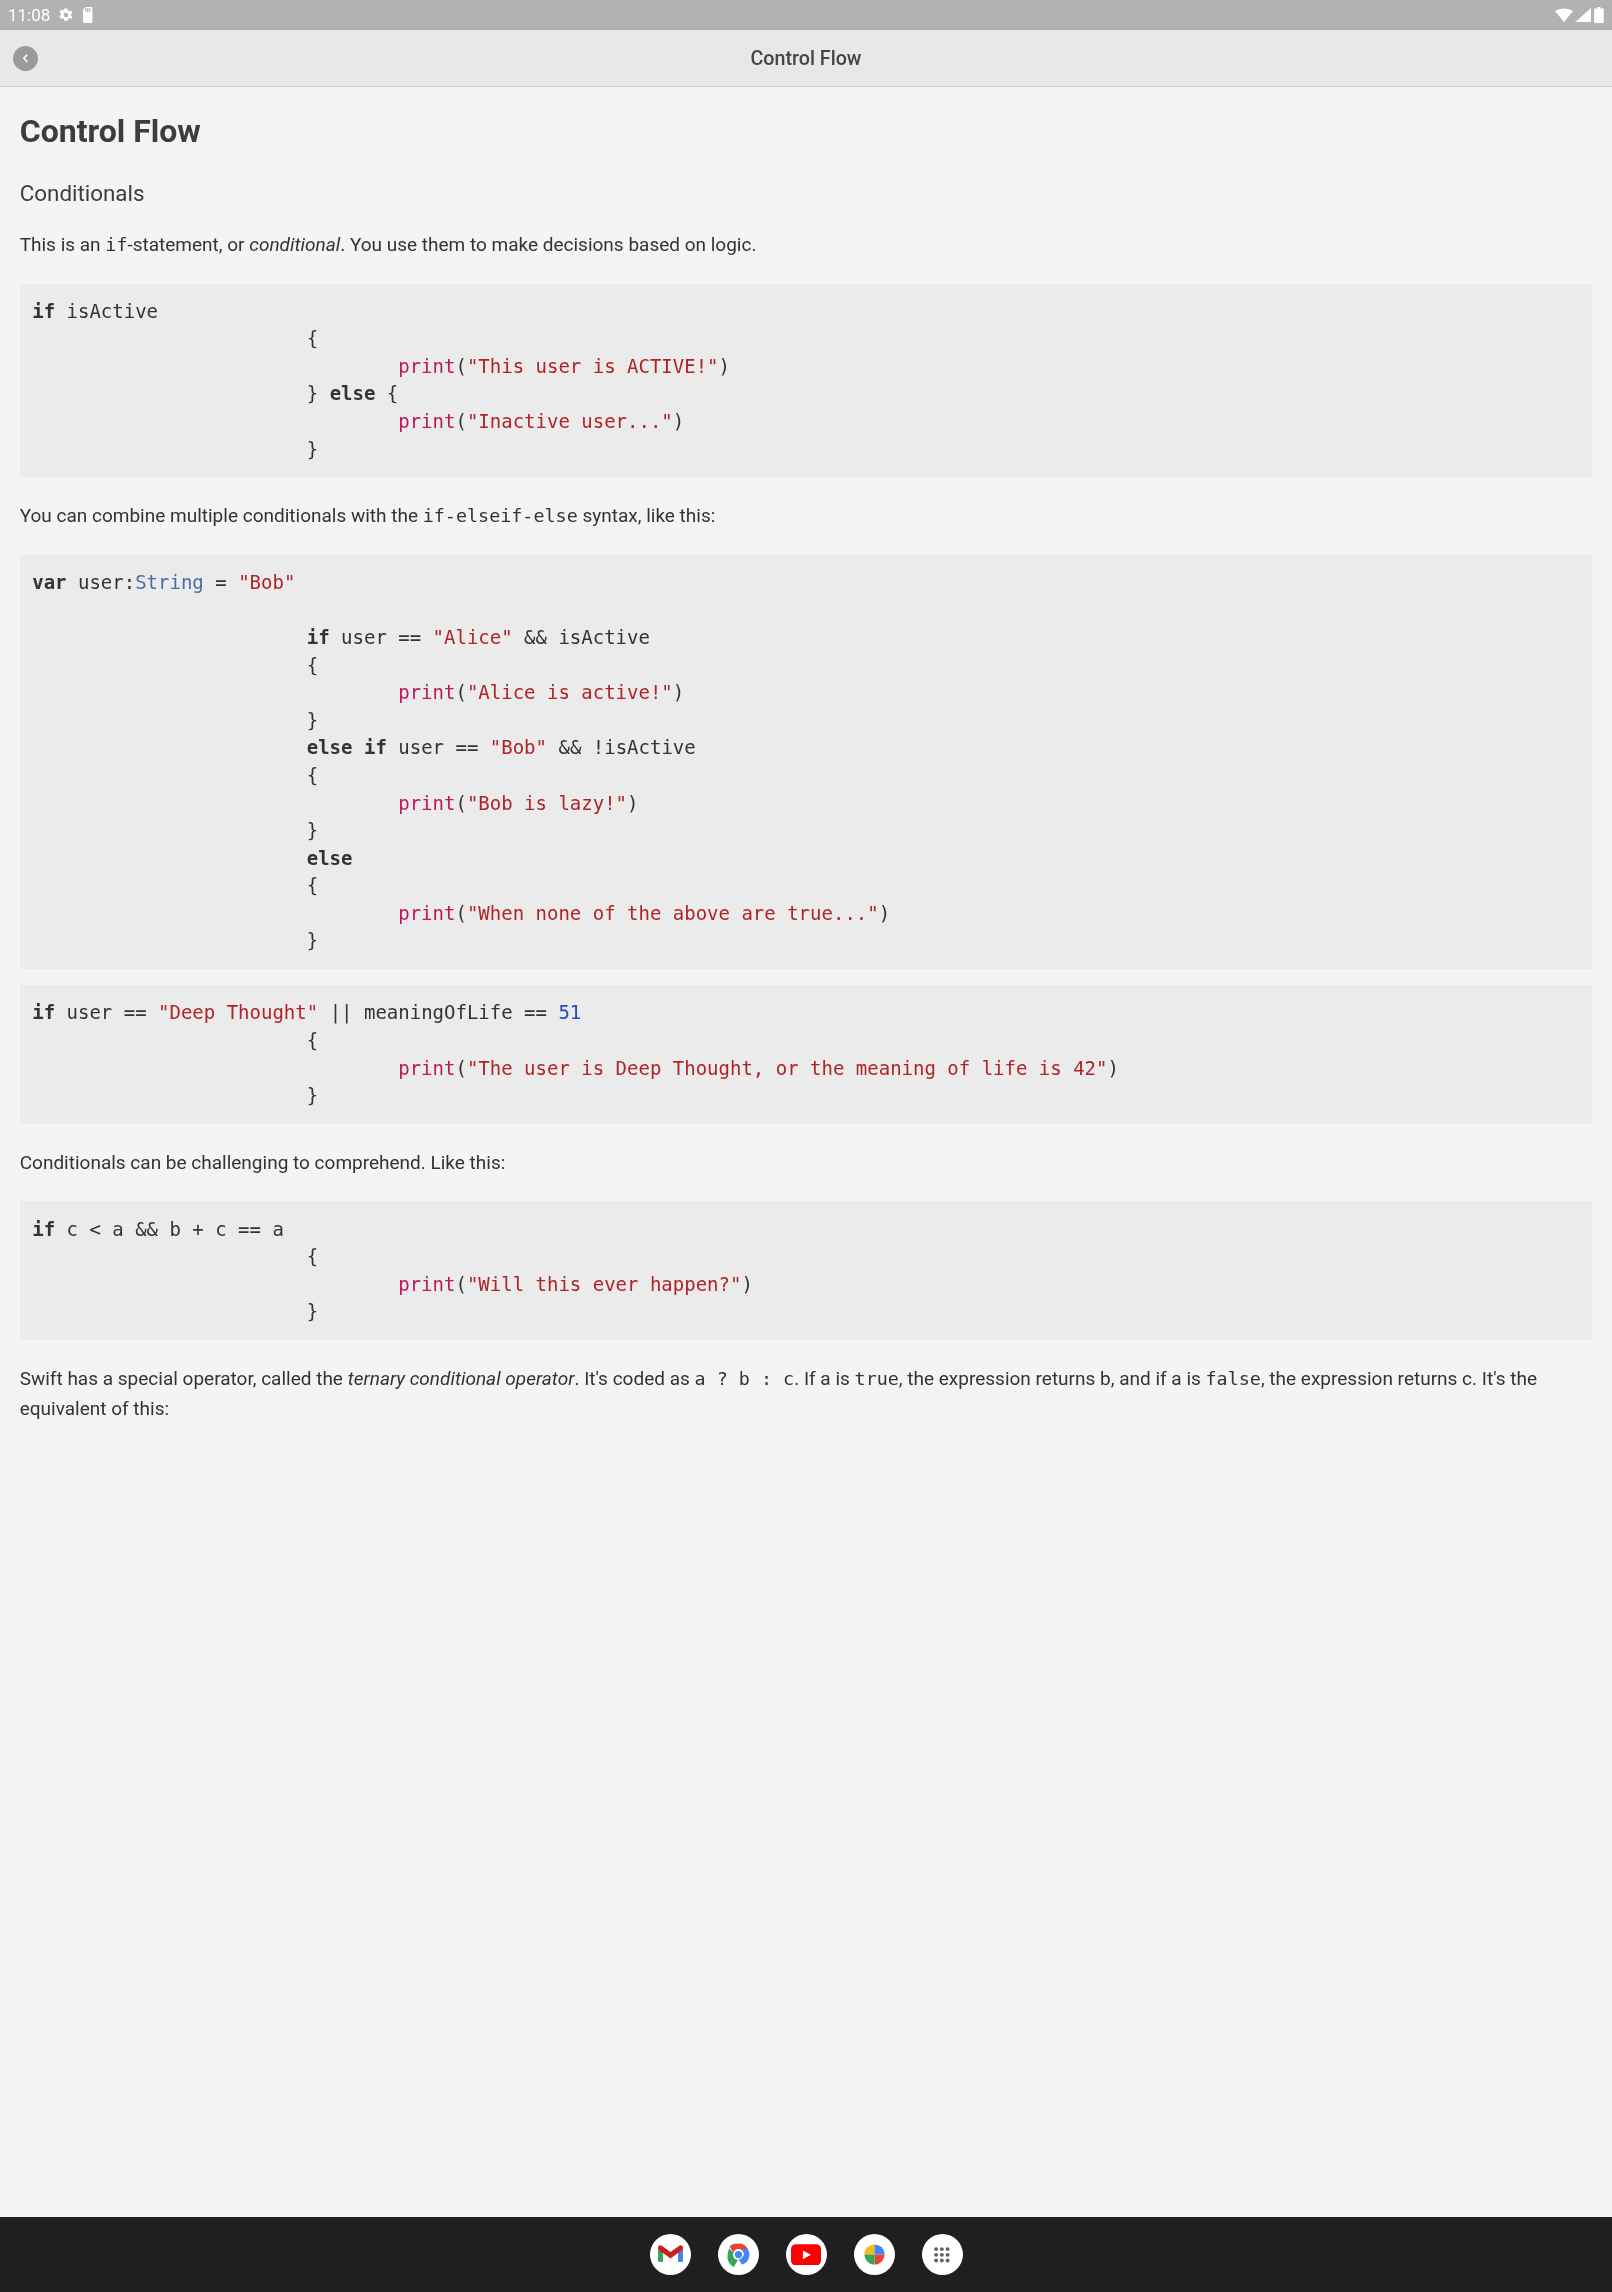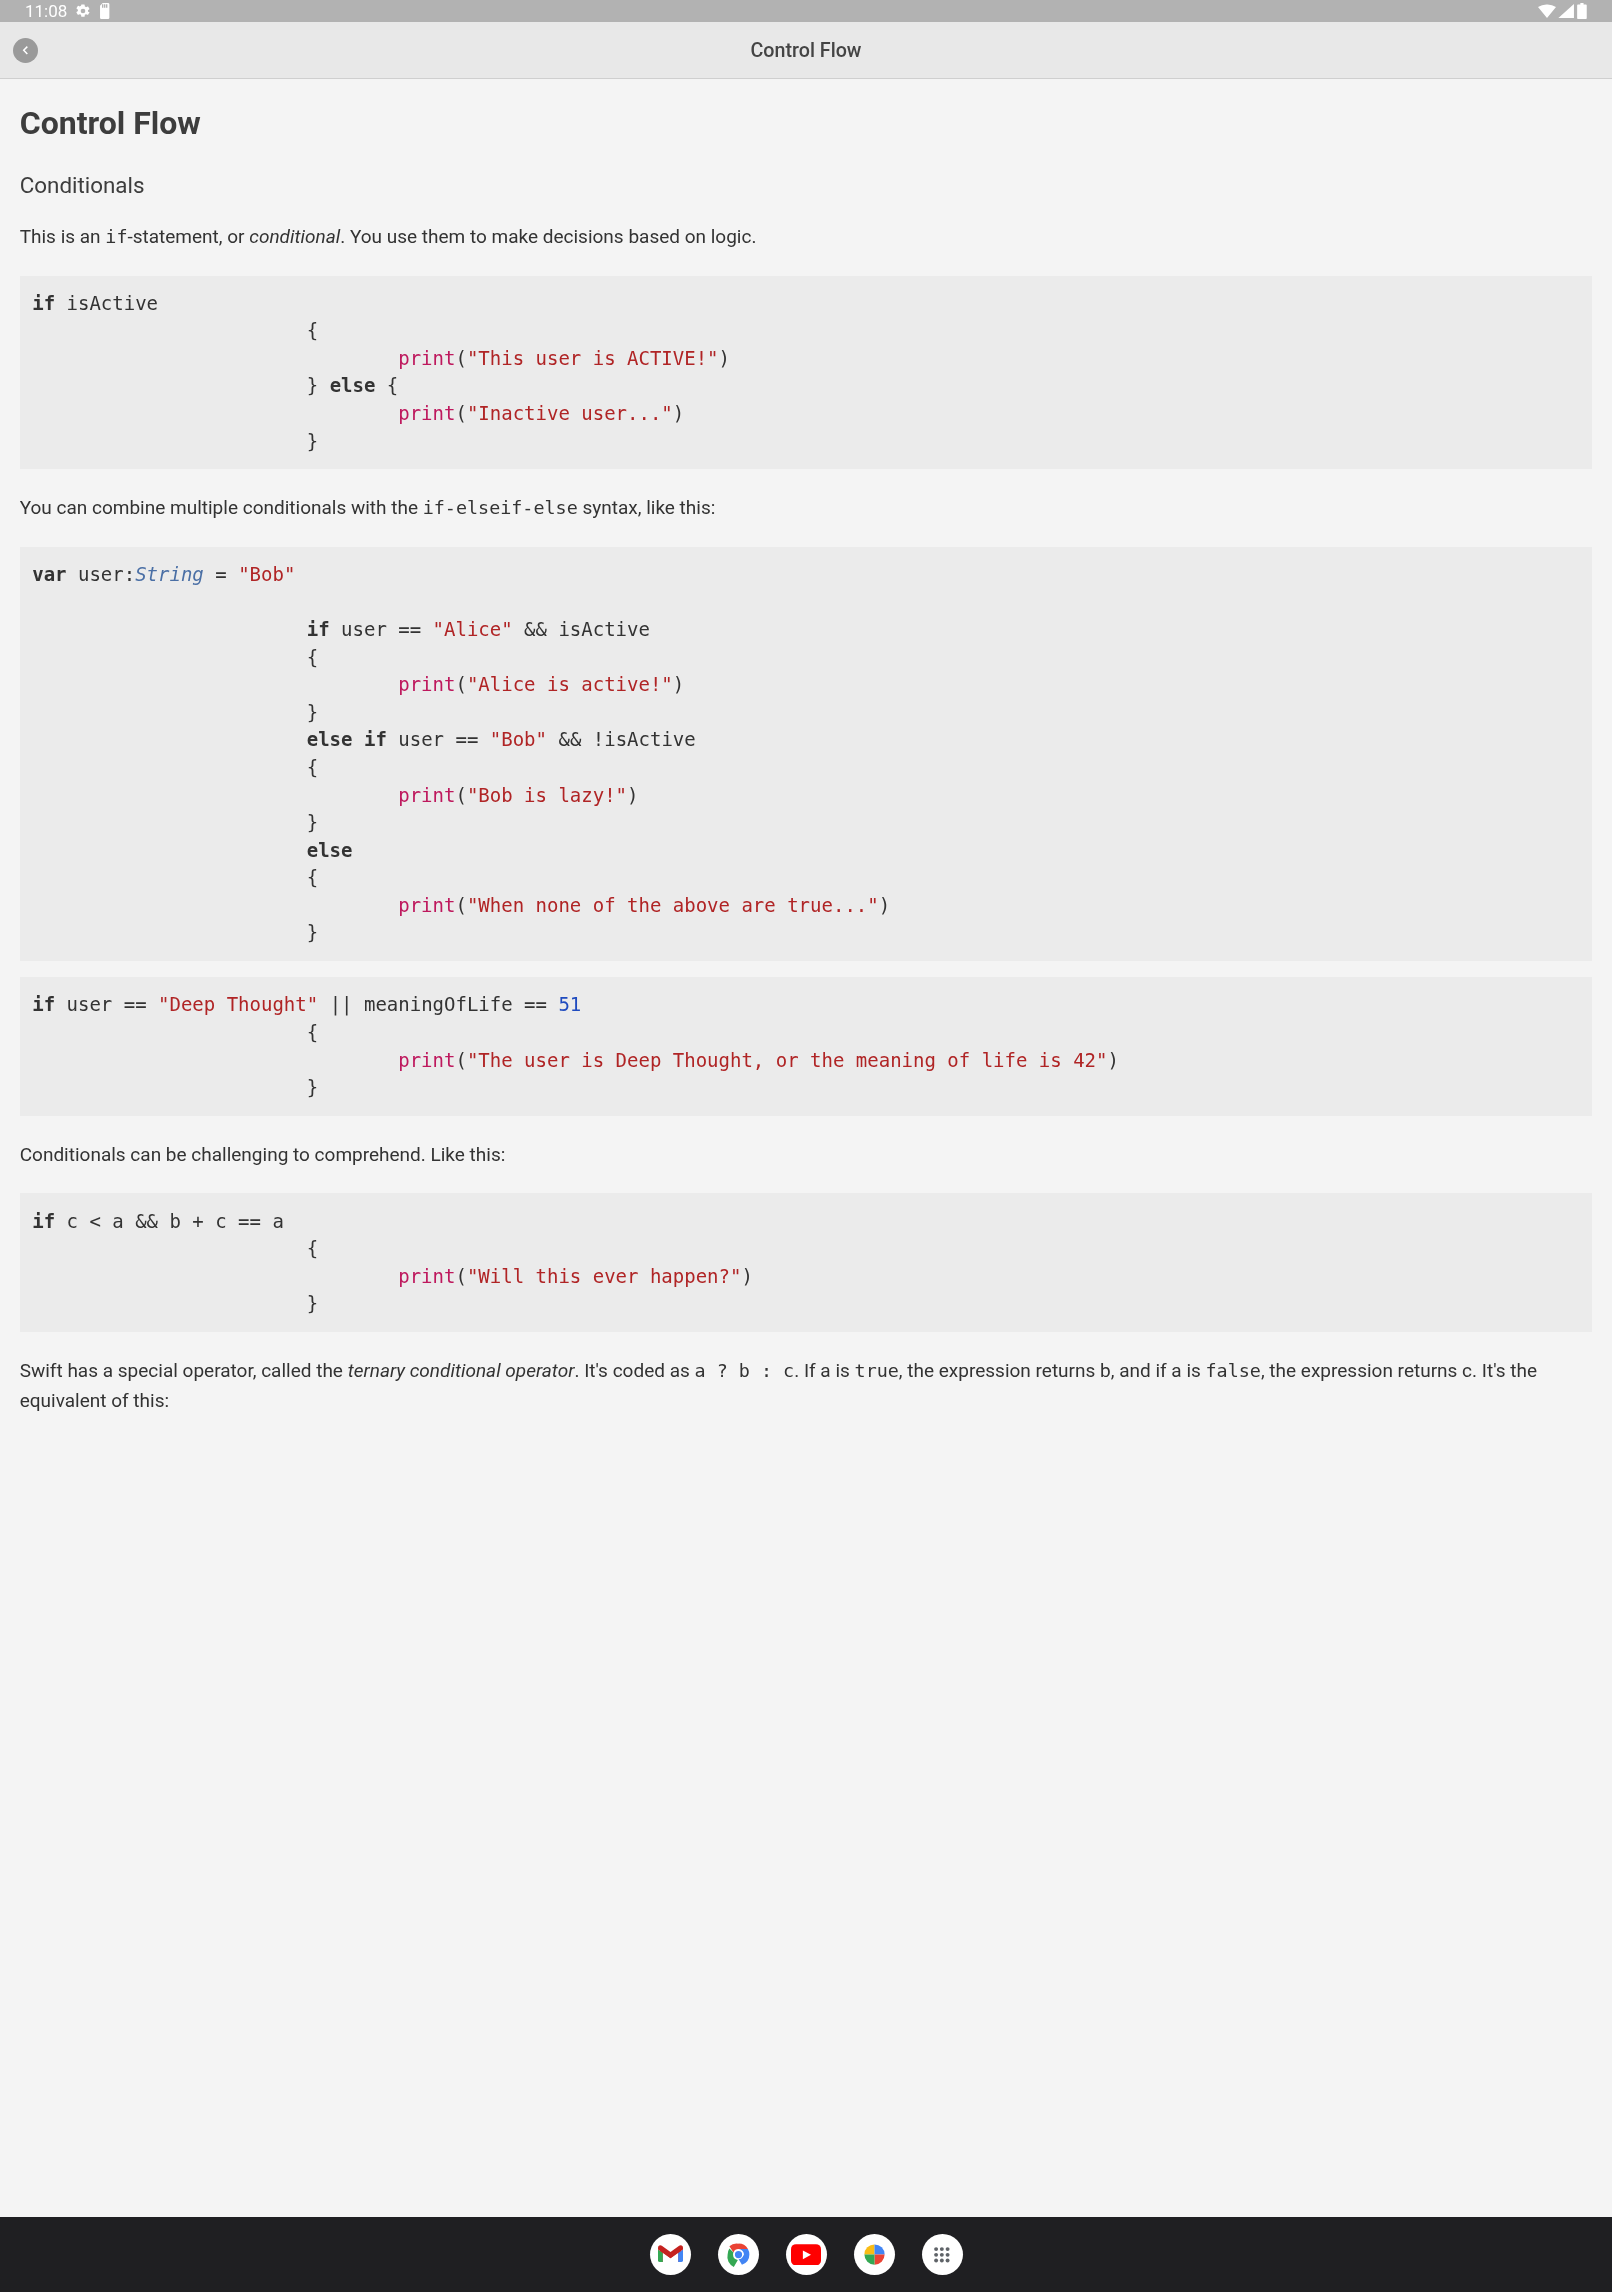--- a/index.html
+++ b/index.html
@@ -1,18 +1,18 @@
 <!DOCTYPE html>
 <html style="font-size:14.3px"><head>
 <meta charset="utf-8">
 <style>
   * { margin:0; padding:0; box-sizing:border-box; }
   html,body { width:100%; font-family:-apple-system,BlinkMacSystemFont,"Segoe UI",Roboto,Helvetica,Arial,sans-serif; background:#f4f4f4; color:#333; }
   
-  .status-bar { height:22px; background:#b2b2b2; display:flex; align-items:center; justify-content:space-between; padding:0 25px; font-size:17px; color:#fff; }
+  .status-bar { height:30px; background:#b2b2b2; display:flex; align-items:center; justify-content:space-between; padding:0 8px; font-size:17px; color:#fff; }
   .status-left { display:flex; align-items:center; gap:7.2px; }
   .status-right { display:flex; align-items:center; gap:2.7px; }
   .sb-icon { display:inline-flex; align-items:center; }
   .sb-icon svg { fill:#fff; }
   
   .title-bar { height:57px; background:#e8e8e8; border-bottom:0.9px solid #cfcfcf; display:flex; align-items:center; position:relative; }
   .back-btn { width:25px; height:25px; border-radius:50%; background:#9a9a9a; color:#fff; display:flex; align-items:center; justify-content:center; margin-left:12.5px; cursor:pointer; }
   .back-btn svg { fill:#fff; }
   .title-bar-title { position:absolute; left:0; right:0; text-align:center; font-size:19.7px; color:#444; font-weight:500; pointer-events:none; }
   
@@ -21,21 +21,21 @@
   h2.section-title { font-size:22.4px; font-weight:400; color:#3d3d3d; margin:21.5px 0 16px 0; }
   p.body-text { font-size:19px; line-height:1.55; color:#333; margin:24px 0; }
   p.body-text .mono { font-family:ui-monospace,SFMono-Regular,Menlo,Consolas,monospace; font-size:18.4px; color:#333; }
   p.body-text em { font-style:italic; }
   
   pre.code { background:#ebebeb; padding:14.3px 12.5px; margin:16px 0; overflow-x:auto; font-family:ui-monospace,SFMono-Regular,Menlo,Consolas,monospace; font-size:19px; line-height:1.45; white-space:pre; tab-size:8; color:#333; }
   pre.code .kw  { color:#333; font-weight:700; }
   pre.code .fn  { color:#be185d; }
   pre.code .str { color:#b02425; }
   pre.code .num { color:#1f4bbf; }
-  pre.code .typ { color:#4a6fa5;font-style:italic; }
+  pre.code .typ { color:#4a6fa5; }
   
   .nav-bar { position:fixed; left:0; right:0; bottom:0; height:75px; background:#1f1f22; display:flex; align-items:center; justify-content:center; gap:27px; }
   .nav-icon { width:41px; height:41px; border-radius:50%; background:#fff; display:flex; align-items:center; justify-content:center; cursor:pointer; }
   .nav-spacer { height:75px; }
 </style>
 </head>
 <body>
 
 <div class="status-bar">
   <div class="status-left">

